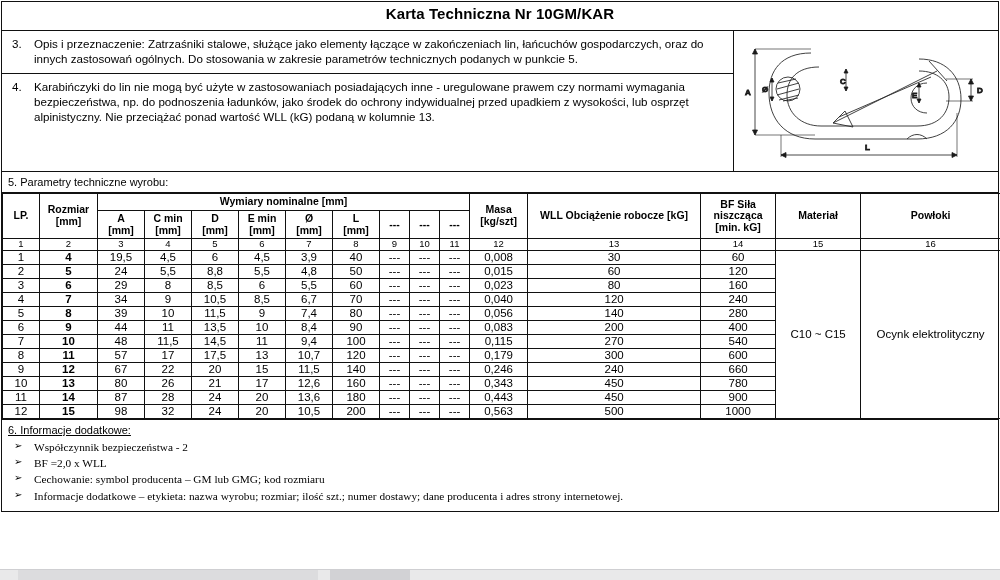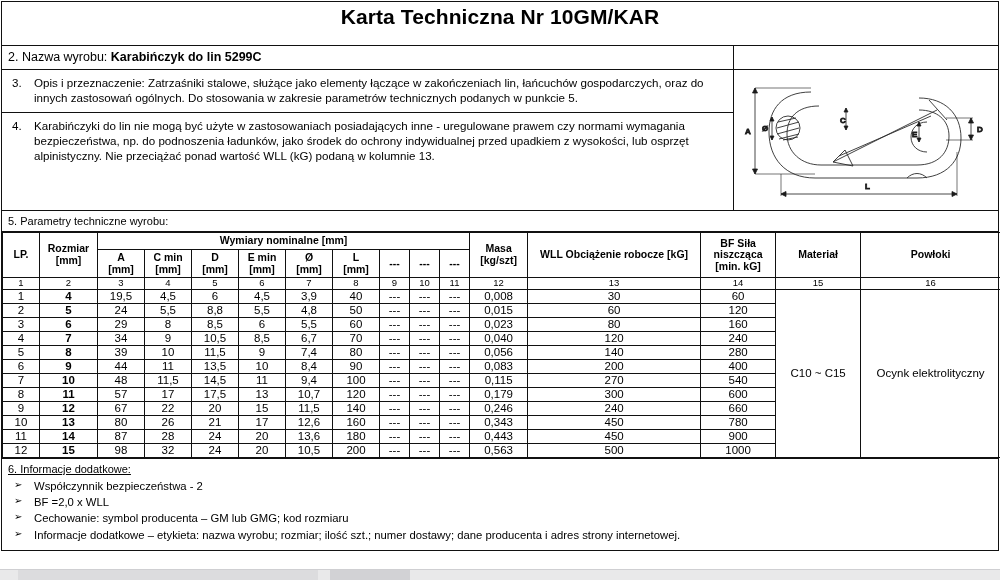--- a/index.html
+++ b/index.html
@@ -17,23 +17,23 @@
   .sheet {
     width: 998px;
     box-sizing: border-box;
     border: 1px solid #111;
     margin: 1px 0 0 1px;
   }
   
   .title-row {
     border-bottom: 1px solid #111;
     text-align: center;
-    font-size: 21px;
+    font-size: 15px;
     font-weight: bold;
-    padding: 3px 0 16px 0;
+    padding: 3px 0 8px 0;
     letter-spacing: 0.1px;
   }
   
   .line-row {
     display: flex;
     border-bottom: 1px solid #111;
   }
   .line-cell {
     padding: 4px 6px 5px 6px;
     font-size: 12.5px;
@@ -134,21 +134,21 @@
     margin: 2px 0 2px 0;
     line-height: 1.25;
   }
   .bullet .arrow {
     width: 26px;
     flex: none;
     padding-left: 6px;
     box-sizing: border-box;
     font-size: 10px;
   }
-  .bullet .btxt { flex: 1; }
+  .bullet .btxt { flex: 1; font-family: Liberation Serif, serif; }
   .taskbar {
     position: absolute;
     left: 0;
     bottom: 0;
     width: 1000px;
     height: 10px;
     background: #e9e9ea;
     border-top: 1px solid #cfcfd2;
   }
   .taskbar .seg1 {
@@ -161,27 +161,20 @@
   }
 </style>
 </head>
 <body>
 
 <div class="sheet">
 
   <div class="title-row">Karta Techniczna Nr 10GM/KAR</div>
 
 
-  <div class="line-row">
-    <div class="line-cell cell-left-2">
-      <span>2. Nazwa wyrobu:</span>
-      <span class="bold">Karabińczyk do lin 5299C</span>
-    </div>
-    <div class="line-cell cell-right-2"></div>
-  </div>
 
   <div class="desc-wrap">
     <div class="desc-col">
       <div class="desc-item sep">
         <div class="desc-num">3.</div>
         <div class="desc-text">Opis i przeznaczenie: Zatrzaśniki stalowe, służące jako elementy łączące w zakończeniach lin, łańcuchów gospodarczych, oraz do innych zastosowań ogólnych. Do stosowania w zakresie parametrów technicznych podanych w punkcie 5.</div>
       </div>
       <div class="desc-item">
         <div class="desc-num">4.</div>
         <div class="desc-text">Karabińczyki do lin nie mogą być użyte w zastosowaniach posiadających inne - uregulowane prawem czy normami wymagania bezpieczeństwa, np. do podnoszenia ładunków, jako środek do ochrony indywidualnej przed upadkiem z wysokości, lub osprzęt alpinistyczny. Nie przeciążać ponad wartość WLL (kG) podaną w kolumnie 13.</div>

